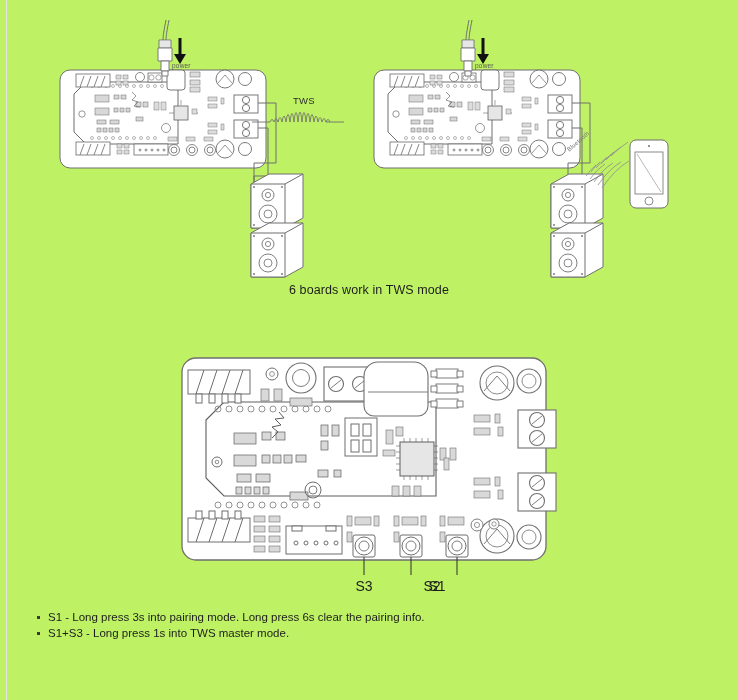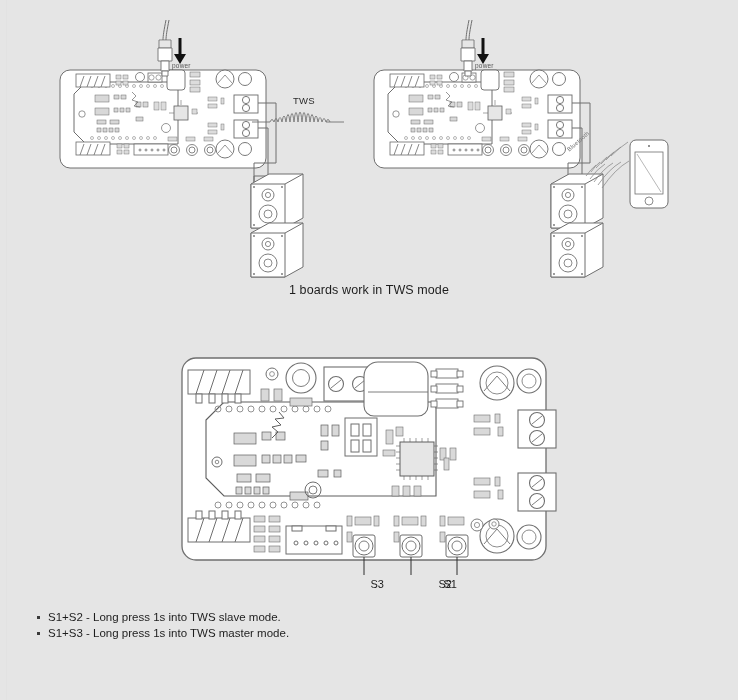--- a/index.html
+++ b/index.html
@@ -11,21 +11,21 @@
     width: 738px;
     height: 700px;
     position: relative;
     font-family: "Liberation Sans", sans-serif;
     color: #1a1a1a;
     overflow: hidden;
   }
   #page {
     position: absolute;
     inset: 0;
-    background: #e5e5e5;
+    background: #bef264;
   }
   .page-rule {
     position: absolute;
     left: 6px;
     top: 0;
     width: 1px;
     height: 700px;
     background: #e2e2e2;
   }
   svg.art {
@@ -42,23 +42,23 @@
     left: 0;
     top: 283px;
     width: 738px;
     text-align: center;
     font-size: 12.5px;
     color: #1d1d1d;
     letter-spacing: .1px;
   }
   .btn-label {
     position: absolute;
-    font-size: 11px;
+    font-size: 14px;
     color: #1d1d1d;
-    text-align: right;
+    text-align: center;
     width: 40px;
   }
   .tws-label {
     position: absolute;
     left: 293px;
     top: 95px;
     font-size: 9.5px;
     color: #2b2b2b;
     letter-spacing: .3px;
   }
@@ -573,24 +573,24 @@
     </g>
   </svg>
 
   <div class="tws-label">TWS</div>
 
   <div class="power-label" style="left:172px; top:62px;">power</div>
   <div class="power-label" style="left:475px; top:62px;">power</div>
 
   <div class="bt-label">Bluetooth</div>
 
-  <div class="caption">1 boards work in TWS mode</div>
+  <div class="caption">6 boards work in TWS mode</div>
 
   <div class="btn-label" style="left:344px; top:578px;">S3</div>
   <div class="btn-label" style="left:412px; top:578px;">S2</div>
   <div class="btn-label" style="left:417px; top:578px;">S1</div>
 
   <ul class="notes">
-    <li>S1+S2 - Long press 1s into TWS slave mode.</li>
+    <li>S1 - Long press 3s into pairing mode. Long press 6s clear the pairing info.</li>
     <li>S1+S3 - Long press 1s into TWS master mode.</li>
   </ul>
 
 </div>
 
 </body></html>

